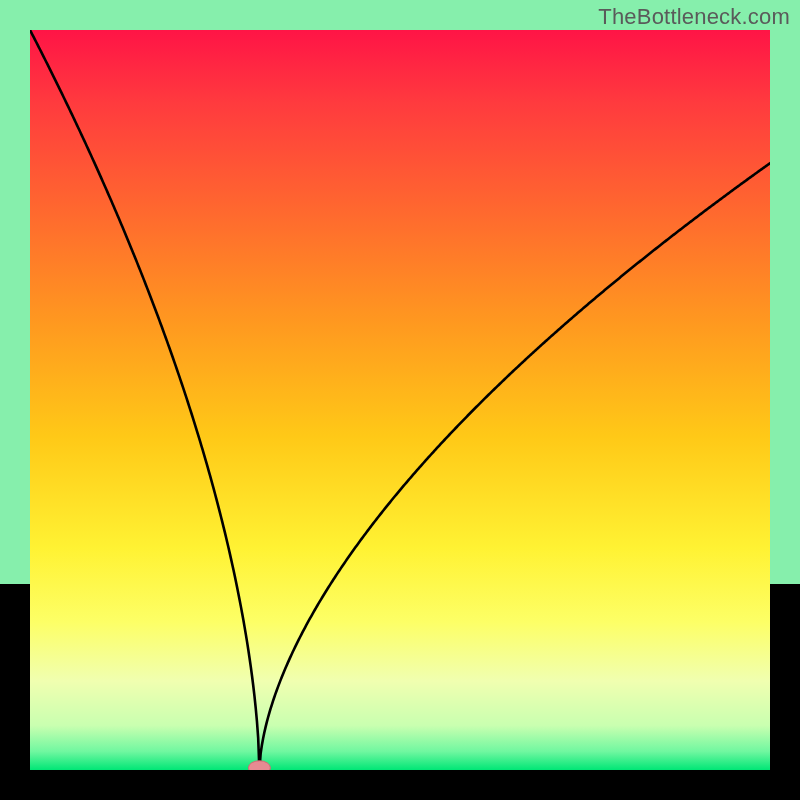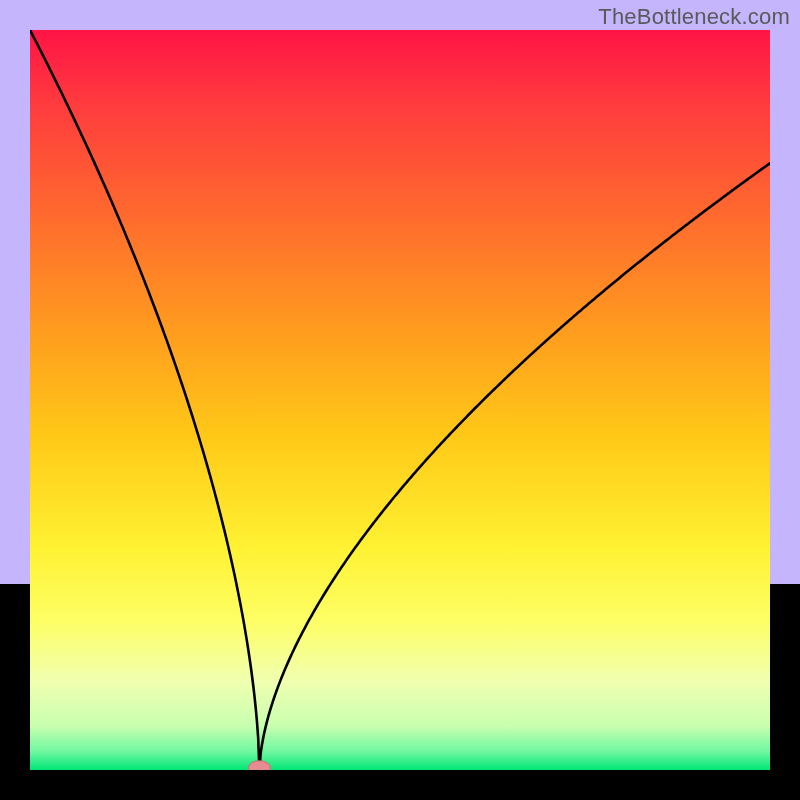--- a/index.html
+++ b/index.html
@@ -8,21 +8,21 @@
     width: 800px;
     height: 800px;
     background: #000;
     font-family: Arial, Helvetica, sans-serif;
     overflow: hidden;
   }
   .frame {
     position: relative;
     width: 800px;
     height: 584px;
-    background: #c4b5fd;
+    background: #86efac;
     text-decoration: underline;
   }
   .watermark {
     position: absolute;
     top: 4px;
     right: 10px;
     color: #5a5a5a;
     font-size: 22px;
     font-weight: 500;
     letter-spacing: 0.2px;

